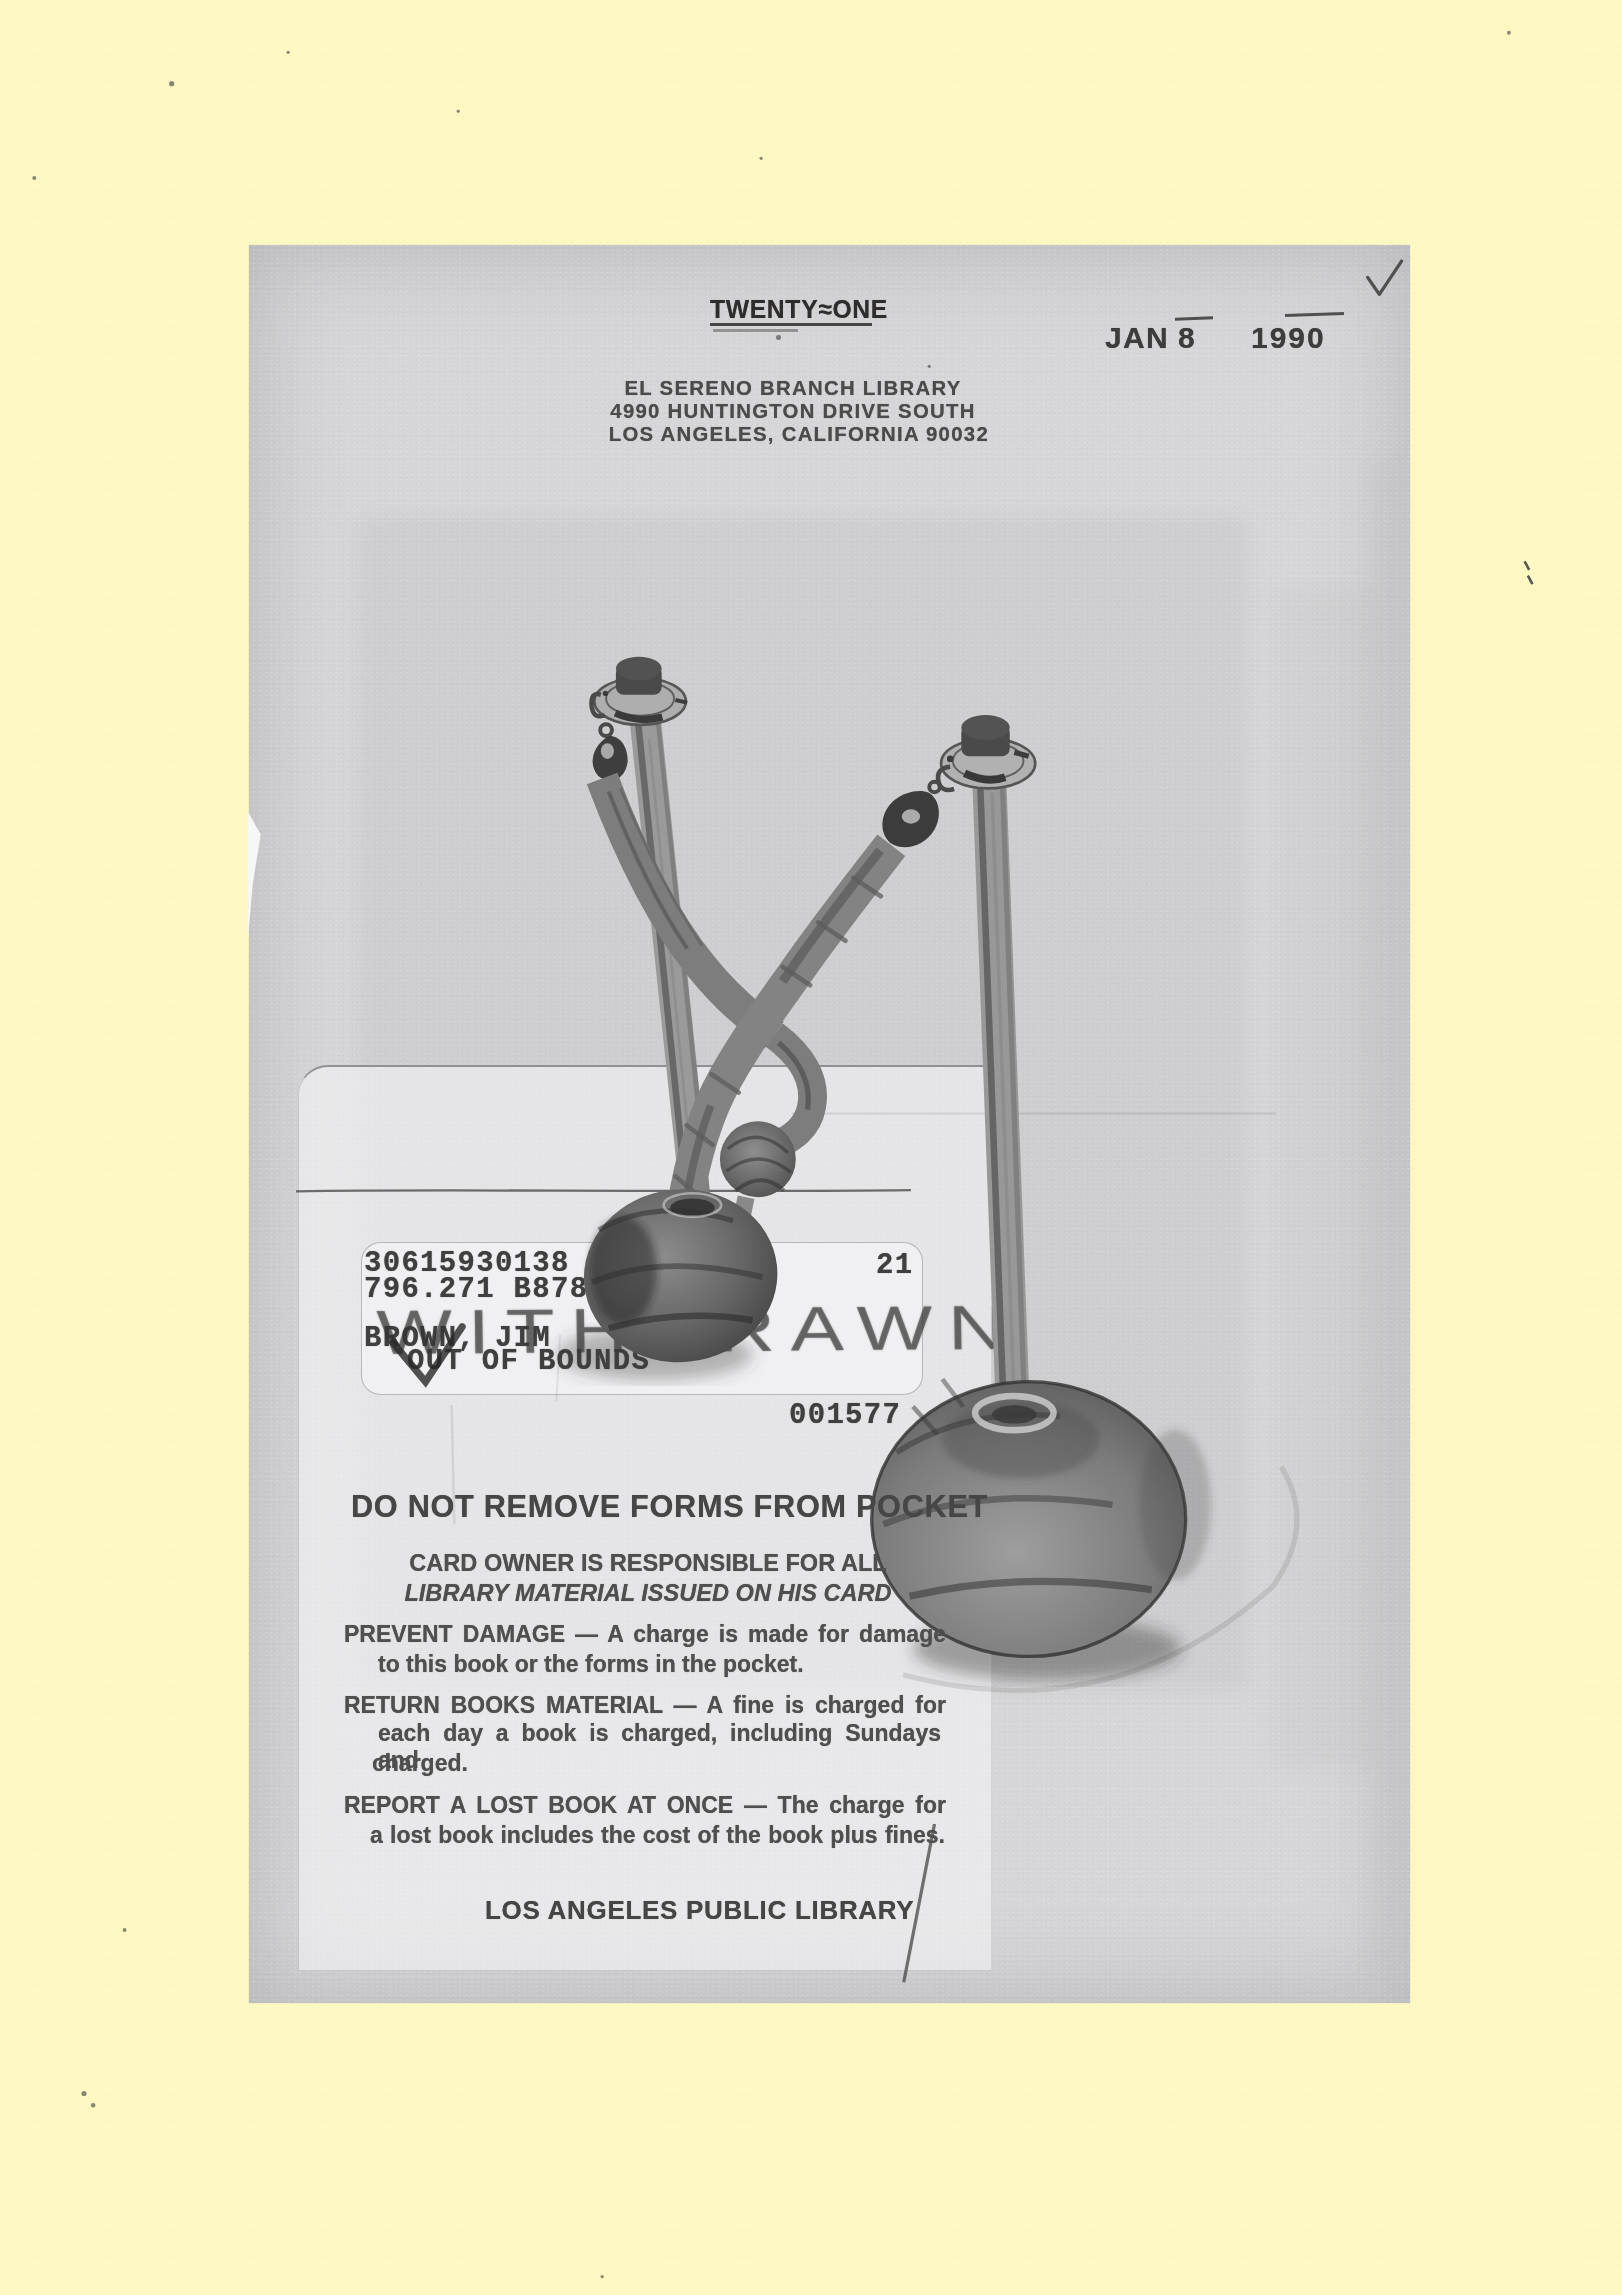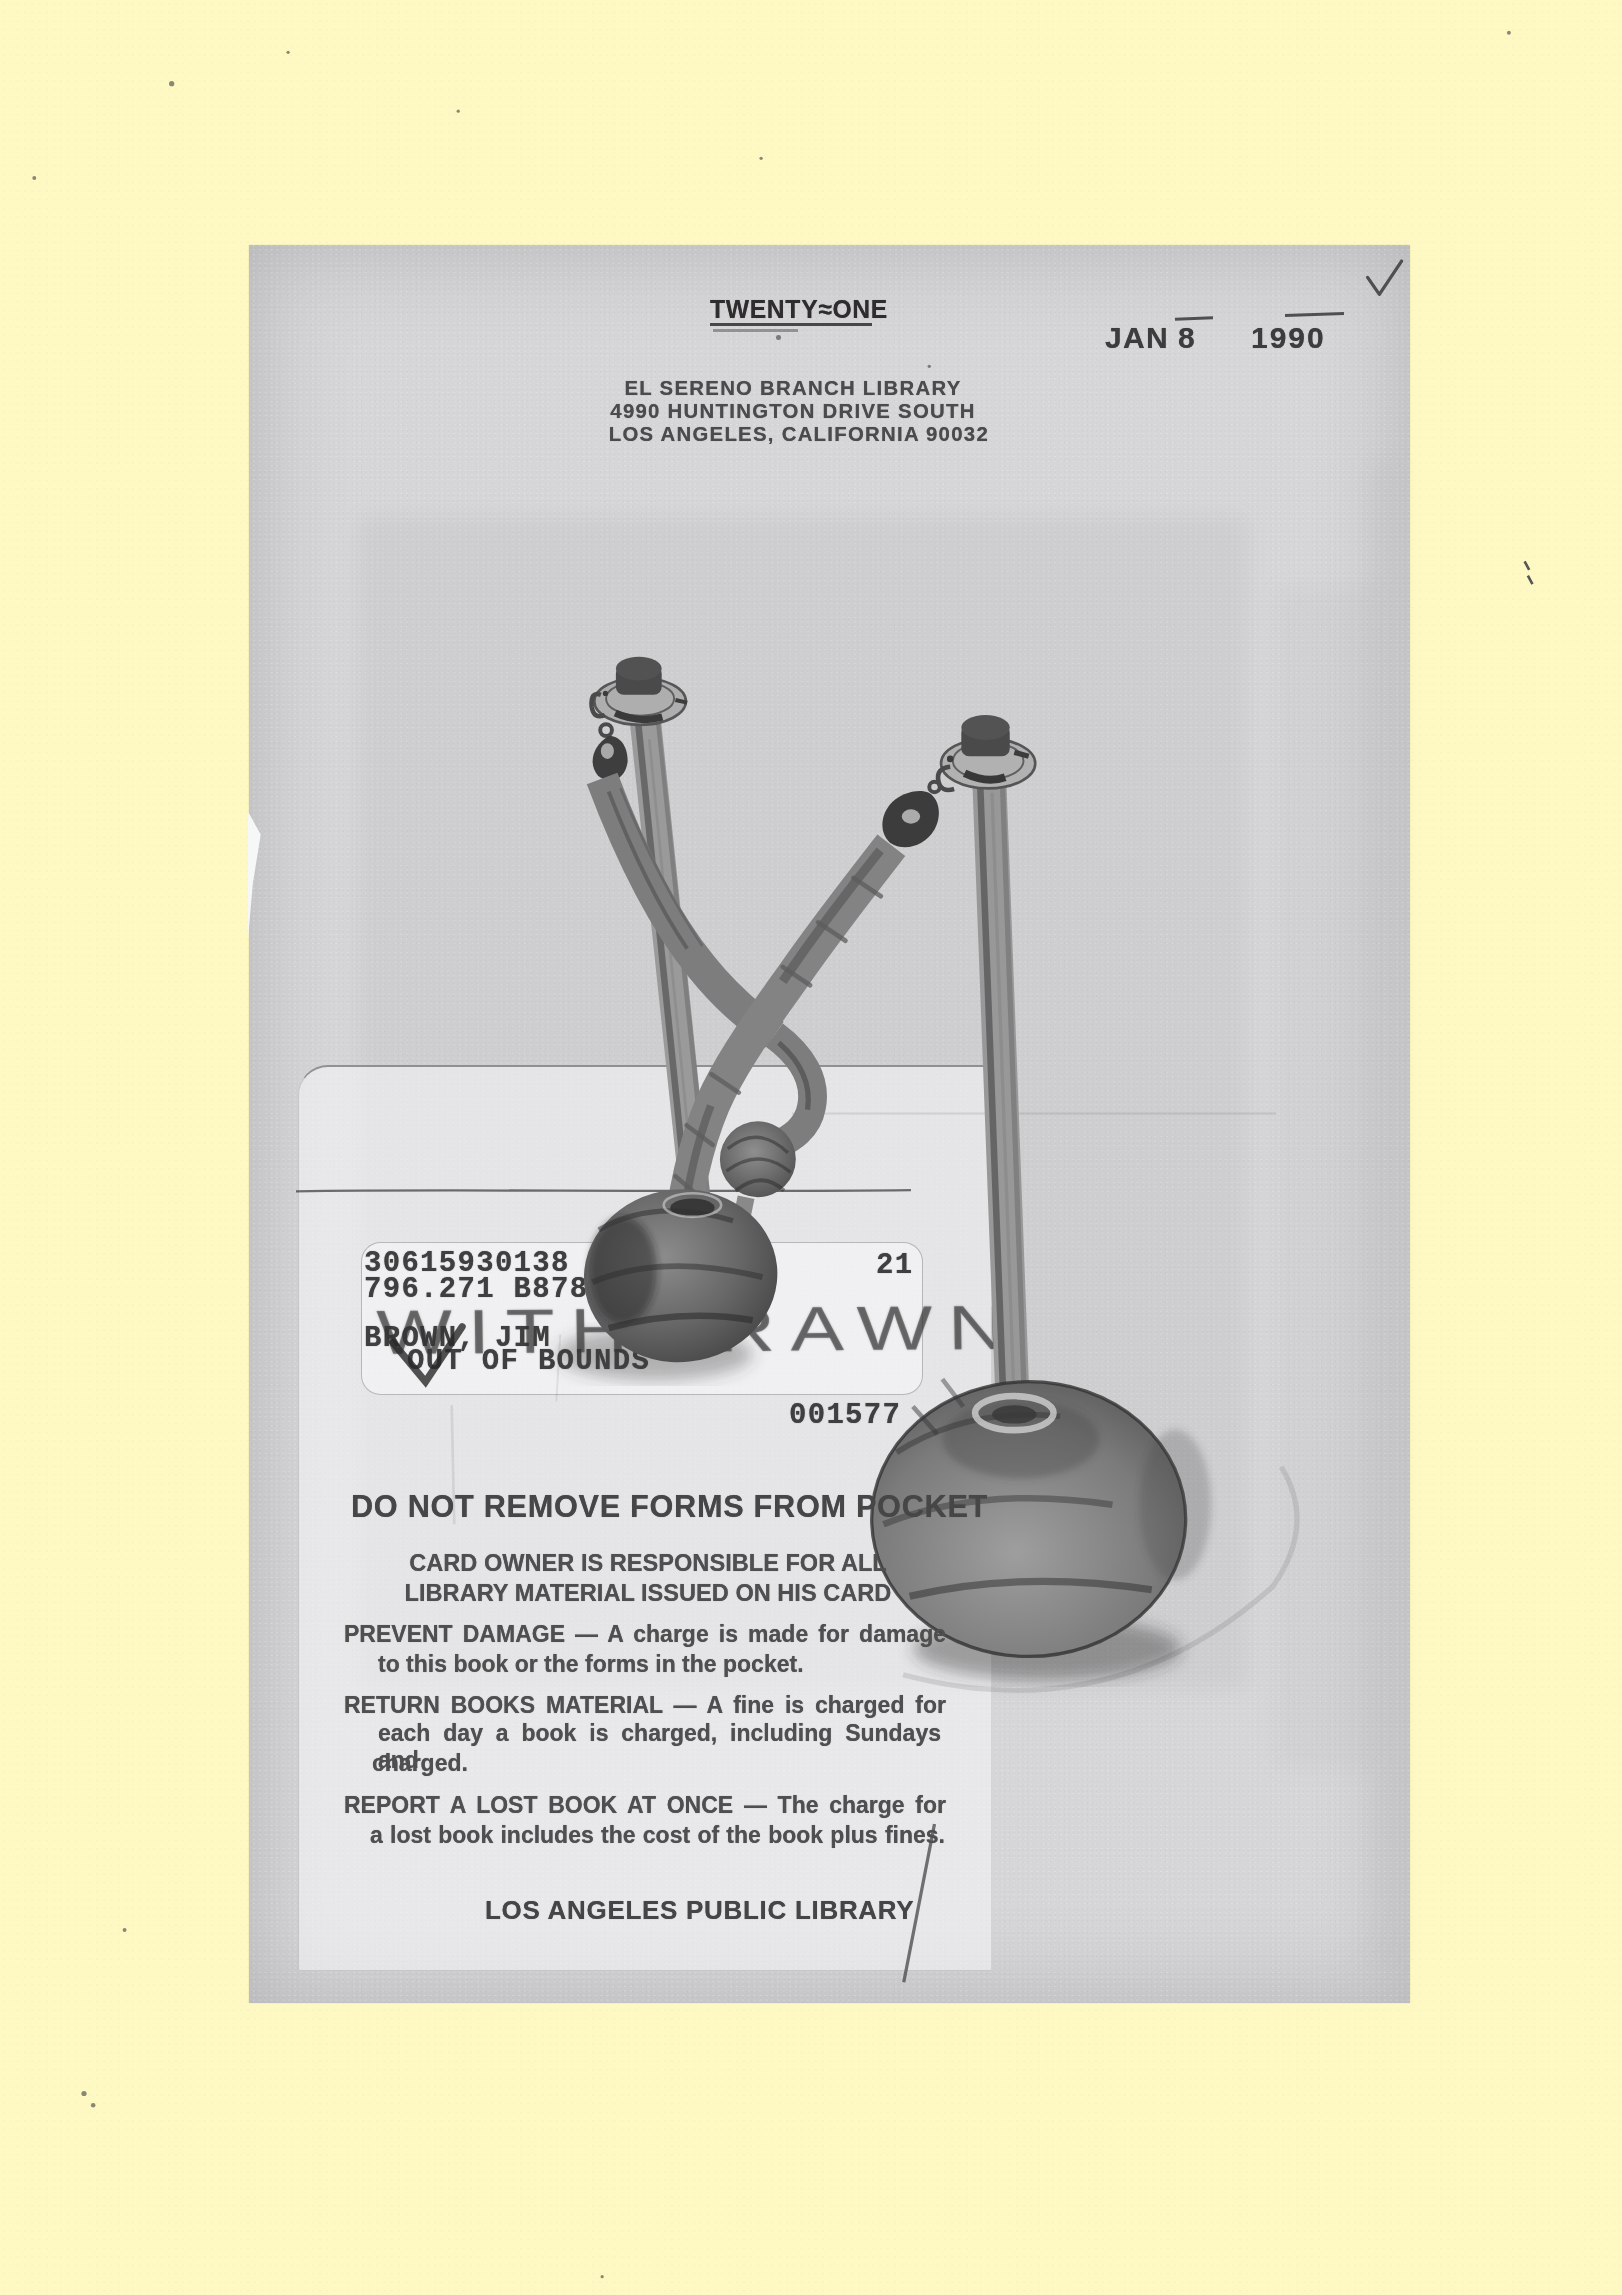--- a/index.html
+++ b/index.html
@@ -226,21 +226,21 @@
         <circle cx="920" cy="3480" r="2.5"></circle>
       <circle cx="1420" cy="560" r="2.5"></circle>
     </g>
   </svg>
 
   <div class="abs mono" style="left:789px;top:1399px;">001577</div>
 
   <div class="abs ptext" style="left:351px;top:1489px;font-size:31px;letter-spacing:0.7px;color:#464646;transform:scaleX(.99);transform-origin:left;">DO NOT REMOVE FORMS FROM POCKET</div>
 
   <div class="abs ptext" style="left:351px;top:1550px;width:594px;text-align:center;font-size:23.6px;">CARD OWNER IS RESPONSIBLE FOR ALL</div>
-  <div class="abs ptext" style="left:351px;top:1580px;width:594px;text-align:center;font-size:23.6px;">LIBRARY MATERIAL ISSUED ON HIS CARD</div>
+  <div class="abs ptext" style="left:351px;top:1580px;width:594px;text-align:center;font-size:23.6px;font-style:italic;">LIBRARY MATERIAL ISSUED ON HIS CARD</div>
 
   <div class="abs ptext just" style="left:344px;top:1621px;width:602px;font-size:23px;">
     <span>PREVENT DAMAGE</span><span> — A charge is made for damage</span>
   </div>
   <div class="abs ptext" style="left:378px;top:1651px;font-size:23px;">to this book or the forms in the pocket.</div>
 
   <div class="abs ptext just" style="left:344px;top:1692px;width:602px;font-size:23px;">
     <span>RETURN BOOKS MATERIAL</span><span> — A fine is charged for</span>
   </div>
   <div class="abs ptext just" style="left:378px;top:1720px;width:563px;font-size:23px;">each day a book is charged, including Sundays and</div>

